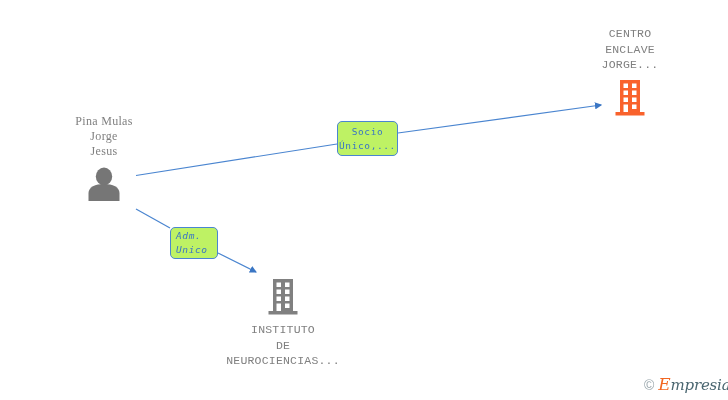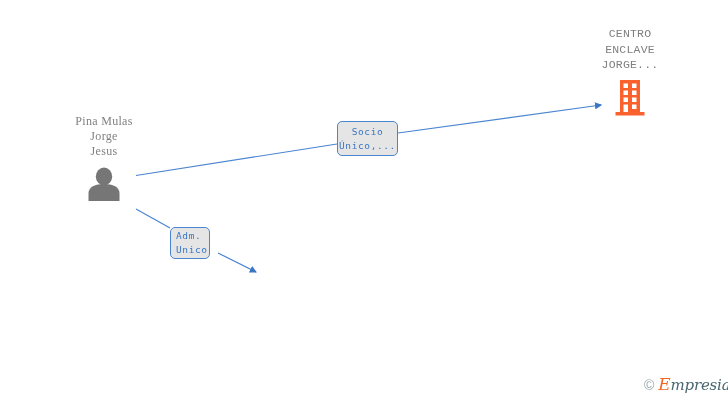--- a/index.html
+++ b/index.html
@@ -61,41 +61,42 @@
   }
   .company-top .company-icon-wrap { margin-top: 6px; }
   .company-bottom .company-label { margin-top: 6px; }
 
   
   .rel-box {
     position: absolute;
     box-sizing: border-box;
     border: 1px solid #4a85d0;
     border-radius: 5px;
-    background: #e5e5e5;
+    background: #bef264;
     color: #3a76c4;
     font-family: "DejaVu Sans Mono", monospace;
     font-size: 9.5px;
     line-height: 14px;
     letter-spacing: 0.6px;
     text-align: center;
     display: flex;
     flex-direction: column;
     justify-content: center;
     white-space: pre-line;
   }
   .rel-socio {
     left: 337px; top: 121px;
     width: 61px; height: 35px;
   }
   .rel-adm {
     left: 170px; top: 227px;
-    width: 40px; height: 32px;
+    width: 48px; height: 32px;
     text-align: left;
     padding-left: 5px;
+    font-style: italic;
   }
 
   
   .watermark {
     position: absolute;
     left: 644px;
     top: 377px;
     display: flex;
     align-items: center;
     gap: 4px;
@@ -162,20 +163,39 @@
         <rect x="9.5" y="11.5" width="4.5" height="4.5" fill="#ffffff"></rect>
         <rect x="18" y="11.5" width="4.5" height="4.5" fill="#ffffff"></rect>
         <rect x="9.5" y="18.5" width="4.5" height="4.5" fill="#ffffff"></rect>
         <rect x="18" y="18.5" width="4.5" height="4.5" fill="#ffffff"></rect>
         <rect x="9.5" y="25.5" width="4.5" height="7.5" fill="#ffffff"></rect>
         <rect x="18" y="25.5" width="4.5" height="4.5" fill="#ffffff"></rect>
       </svg>
     </div>
   </div>
 
+  <div class="node company-bottom">
+    <div class="company-icon-wrap">
+      <svg width="32" height="38" viewBox="0 0 32 38">
+        <rect x="6" y="1" width="20" height="32" fill="#808080"></rect>
+        <rect x="1.5" y="33" width="29" height="3.5" fill="#808080"></rect>
+        <rect x="9.5" y="4.5" width="4.5" height="4.5" fill="#ffffff"></rect>
+        <rect x="18" y="4.5" width="4.5" height="4.5" fill="#ffffff"></rect>
+        <rect x="9.5" y="11.5" width="4.5" height="4.5" fill="#ffffff"></rect>
+        <rect x="18" y="11.5" width="4.5" height="4.5" fill="#ffffff"></rect>
+        <rect x="9.5" y="18.5" width="4.5" height="4.5" fill="#ffffff"></rect>
+        <rect x="18" y="18.5" width="4.5" height="4.5" fill="#ffffff"></rect>
+        <rect x="9.5" y="25.5" width="4.5" height="7.5" fill="#ffffff"></rect>
+        <rect x="18" y="25.5" width="4.5" height="4.5" fill="#ffffff"></rect>
+      </svg>
+    </div>
+    <div class="company-label">INSTITUTO
+DE
+NEUROCIENCIAS...</div>
+  </div>
 
   <div class="rel-box rel-socio">Socio
 Único,...</div>
 
   <div class="rel-box rel-adm">Adm.
 Unico</div>
 
   <div class="watermark">
     <span class="wm-c">©</span>
     <span class="wm-text"><span class="wm-e">E</span><span>mpresia</span></span>

